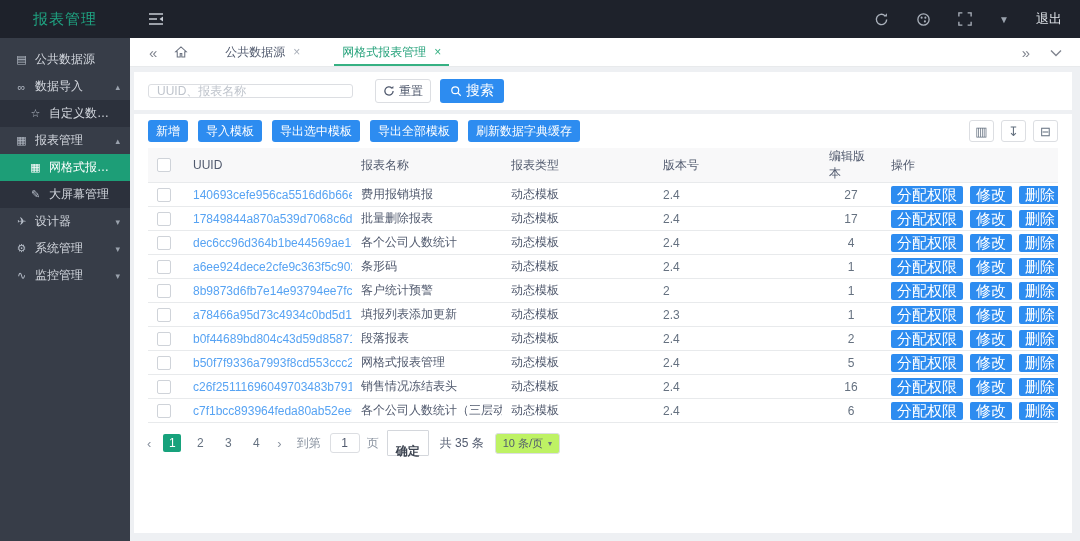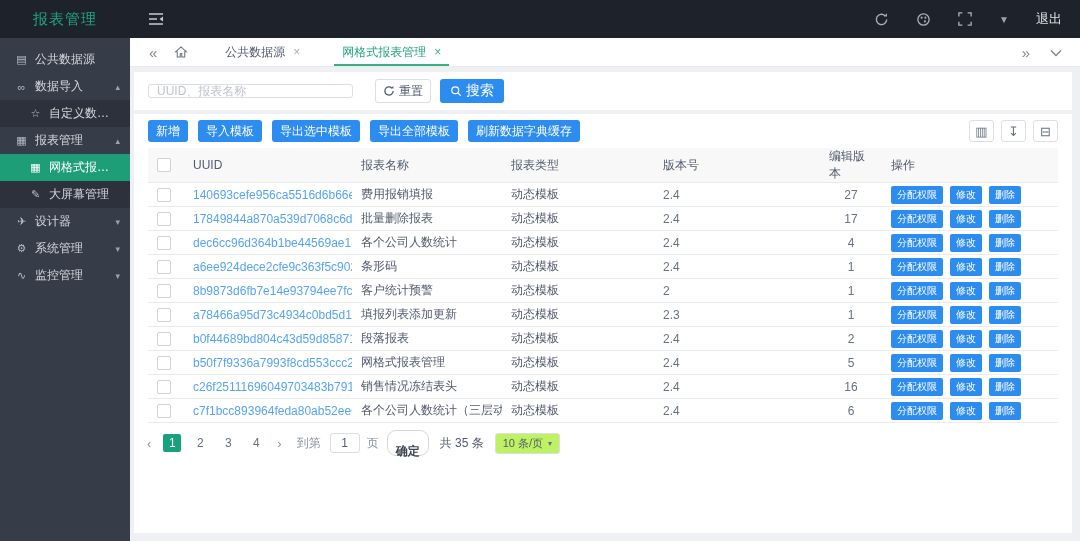--- a/index.html
+++ b/index.html
@@ -52,29 +52,29 @@
   .act-btn { height:22px; background:#2d8cf0; color:#fff; border:none; border-radius:3px; font-size:12px; padding:0 8px; margin-right:10px; cursor:pointer; white-space:nowrap; }
   .icon-btns { margin-left:auto; display:flex; gap:7px; }
   .icon-btn { width:25px; height:22px; border:1px solid #dcdee2; border-radius:3px; background:#fff; color:#657180; font-size:13px; display:flex; align-items:center; justify-content:center; cursor:pointer; }
   table { width:100%; border-collapse:collapse; font-size:12px; table-layout:fixed; }
   thead th { background:#f8f8f9; color:#515a6e; font-weight:normal; height:26px; text-align:left; padding:0 9px; border-bottom:1px solid #e8eaec; }
   tbody td { height:24px; padding:0 9px; border-bottom:1px solid #e8eaec; color:#515a6e; white-space:nowrap; overflow:hidden; }
   td.ev, th.ev { text-align:center; }
   .cb { width:14px; height:14px; border:1px solid #cfd3d9; border-radius:2px; background:#fff; cursor:pointer; }
   a.uuid-link { color:#57a3f3; text-decoration:none; cursor:pointer; }
   .ver { color:#657180; }
-  .row-btn { height:18px; background:#2d8cf0; color:#fff; border:none; border-radius:2px; font-size:10px; padding:0 6px; margin-right:7px; cursor:pointer; }
+  .row-btn { height:18px; background:#2d8cf0; color:#fff; border:none; border-radius:2px; font-size:15px; padding:0 6px; margin-right:7px; cursor:pointer; }
   
   .pagination { display:flex; align-items:center; margin:7px 0 0 -8px; font-size:12px; color:#657180; }
   .pg-arrow { padding:0 7px; cursor:pointer; color:#8a93a0; font-size:13px; }
   .pg-num { min-width:18px; height:18px; line-height:18px; text-align:center; margin:0 5px; border-radius:2px; cursor:pointer; padding:0 2px; }
   .pg-num.active { background:#17a27c; color:#fff; }
   .jump-label { margin:0 2px 0 8px; color:#8a93a0; }
   .jump-input { width:30px; height:20px; border:1px solid #dcdee2; border-radius:3px; text-align:center; font-size:12px; margin:0 7px; color:#515a6e; outline:none; }
-  .confirm-btn { height:21px; border:1px solid #d4d7dc; background:#fff; border-radius:9px; font-size:12px; color:#3d4451; padding:12px 8px; margin:0 11px 0 6px; font-weight:bold; cursor:pointer; }
+  .confirm-btn { height:21px; border:1px solid #d4d7dc; background:#fff; border-radius:1px; font-size:12px; color:#3d4451; padding:12px 8px; margin:0 11px 0 6px; font-weight:bold; cursor:pointer; }
   .total-label { margin-right:11px; color:#515a6e; }
   .size-select { height:21px; border:1px solid #dcdee2; border-radius:3px; background:#bef264; font-size:11px; color:#515a6e; padding:0 7px; display:inline-flex; align-items:center; gap:5px; cursor:pointer; }
   .sel-caret { font-size:8px; color:#657180; }
 </style>
 </head>
 <body>
 
 <div class="topbar">
   <div class="topbar-title">报表管理</div>
   <span class="tb-icon collapse-btn">

